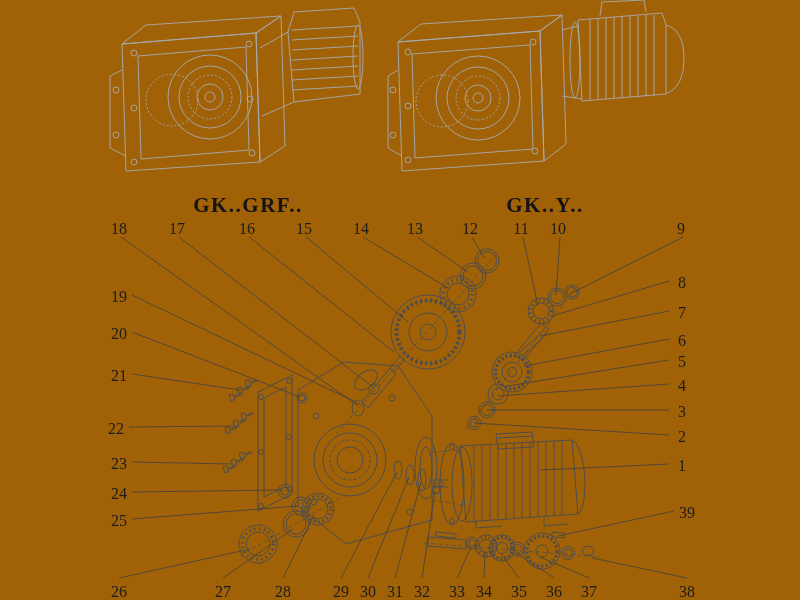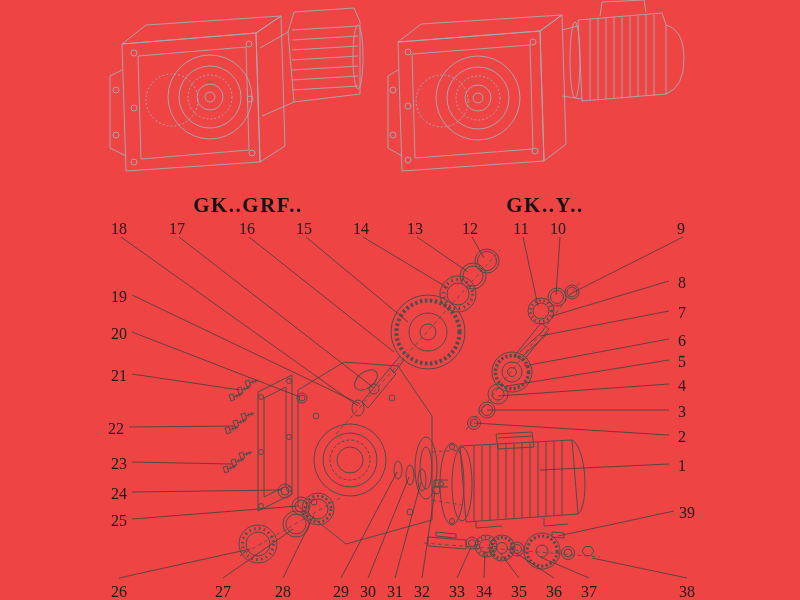--- a/index.html
+++ b/index.html
@@ -3,21 +3,21 @@
 <meta charset="utf-8">
 <style>
   html, body {
     margin: 0; padding: 0;
     background: #ffffff;
     font-family: "Liberation Serif", serif;
   }
   .canvas {
     position: relative;
     width: 800px; height: 600px;
-    background: #ef4444;
+    background: #a16207;
     overflow: hidden;
   }
   svg { display: block; }
   .variant-label {
     font-family: "Liberation Serif", serif;
     font-size: 21px;
     font-weight: bold;
     letter-spacing: 1.5px;
     fill: #141414;
     text-anchor: middle;

